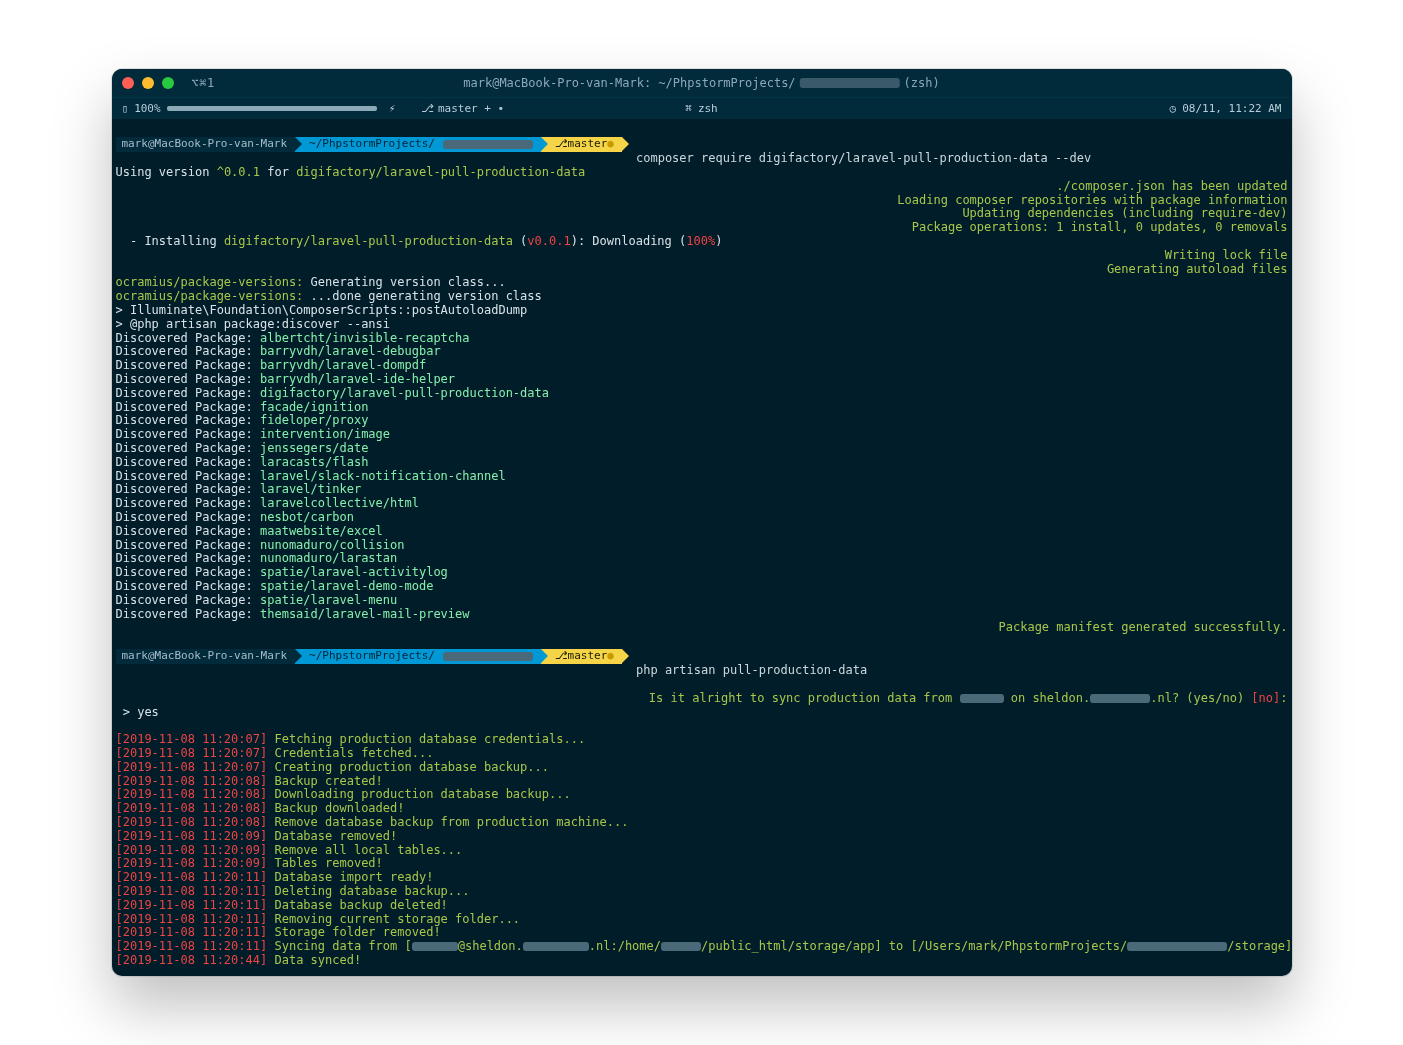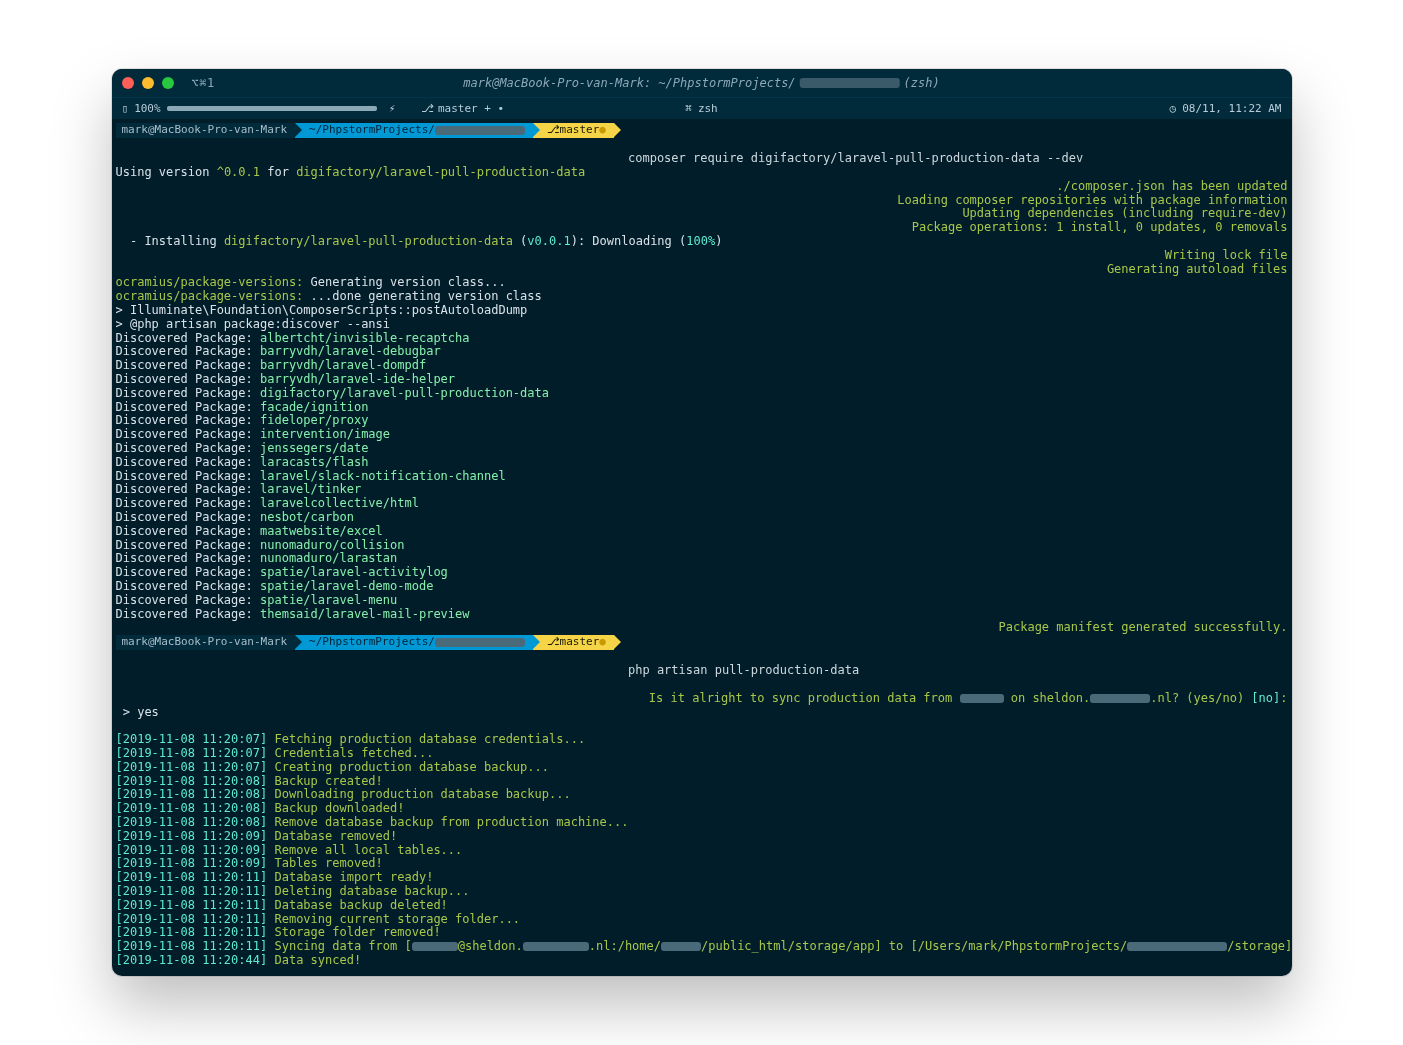--- a/index.html
+++ b/index.html
@@ -36,21 +36,20 @@
 .tab-label { color: #8ca9b8; margin-left: 18px; font-size: 12px; letter-spacing: 0.5px; }
 .title-center {
   position: absolute;
   left: 50%;
   transform: translateX(-50%);
   color: #8ca9b8;
   font-size: 12px;
   display: flex;
   align-items: center;
   gap: 4px;
-  font-style: italic;
 }
 .blur-inline {
   display: inline-block;
   background: #3a5a6a;
   border-radius: 3px;
   height: 10px;
   vertical-align: middle;
 }
 .statusbar {
   height: 22px;
@@ -95,21 +94,21 @@
 .branch-status { margin-left: 20px; display: flex; gap: 4px; align-items: center; }
 .terminal-body {
   padding: 4px 0 8px 0;
   color: #ccd8dd;
   line-height: 1.15;
   font-size: 12px;
 }
 .line { white-space: pre; padding: 0 4px; }
 .prompt {
   display: flex;
-  align-items: flex-start;
+  align-items: center;
   padding: 0 4px;
   min-height: 16px;
 }
 .pill {
   display: inline-flex;
   align-items: center;
   height: 15px;
   padding: 0 8px 0 6px;
   font-size: 11px;
   position: relative;
@@ -118,27 +117,27 @@
 .pill-arrow::after {
   content: '';
   position: absolute;
   right: -7px;
   top: 0;
   border-top: 7.5px solid transparent;
   border-bottom: 7.5px solid transparent;
 }
 .pill-user { background: #012a3b; color: #a8bdca; }
 .pill-user::after { border-left: 7.5px solid #012a3b; z-index: 2; }
-.pill-path { background: #0099d6; color: #002233; padding-left: 14px; }
+.pill-path { background: #0099d6; color: #002233; padding-left: 14px; gap: 8px; }
 .pill-path::after { border-left: 7.5px solid #0099d6; z-index: 2; }
 .pill-branch { background: #f5d547; color: #1a1a00; padding-left: 14px; }
 .pill-branch::after { border-left: 7.5px solid #f5d547; }
 .prompt-cmd { color: #ccd8dd; margin-left: 14px; margin-top: 29px; }
 .c-green { color: #a8c74a; text-align: right; }
-.c-yellow { color: #5eead4; }
+.c-yellow { color: #ef4444; }
 .c-teal { color: #86efac; }
 .c-white { color: #d8e2e8; }
 .blur {
   background: #4a6a7a;
   border-radius: 3px;
   display: inline-block;
   height: 9px;
   vertical-align: middle;
 }
 </style>

